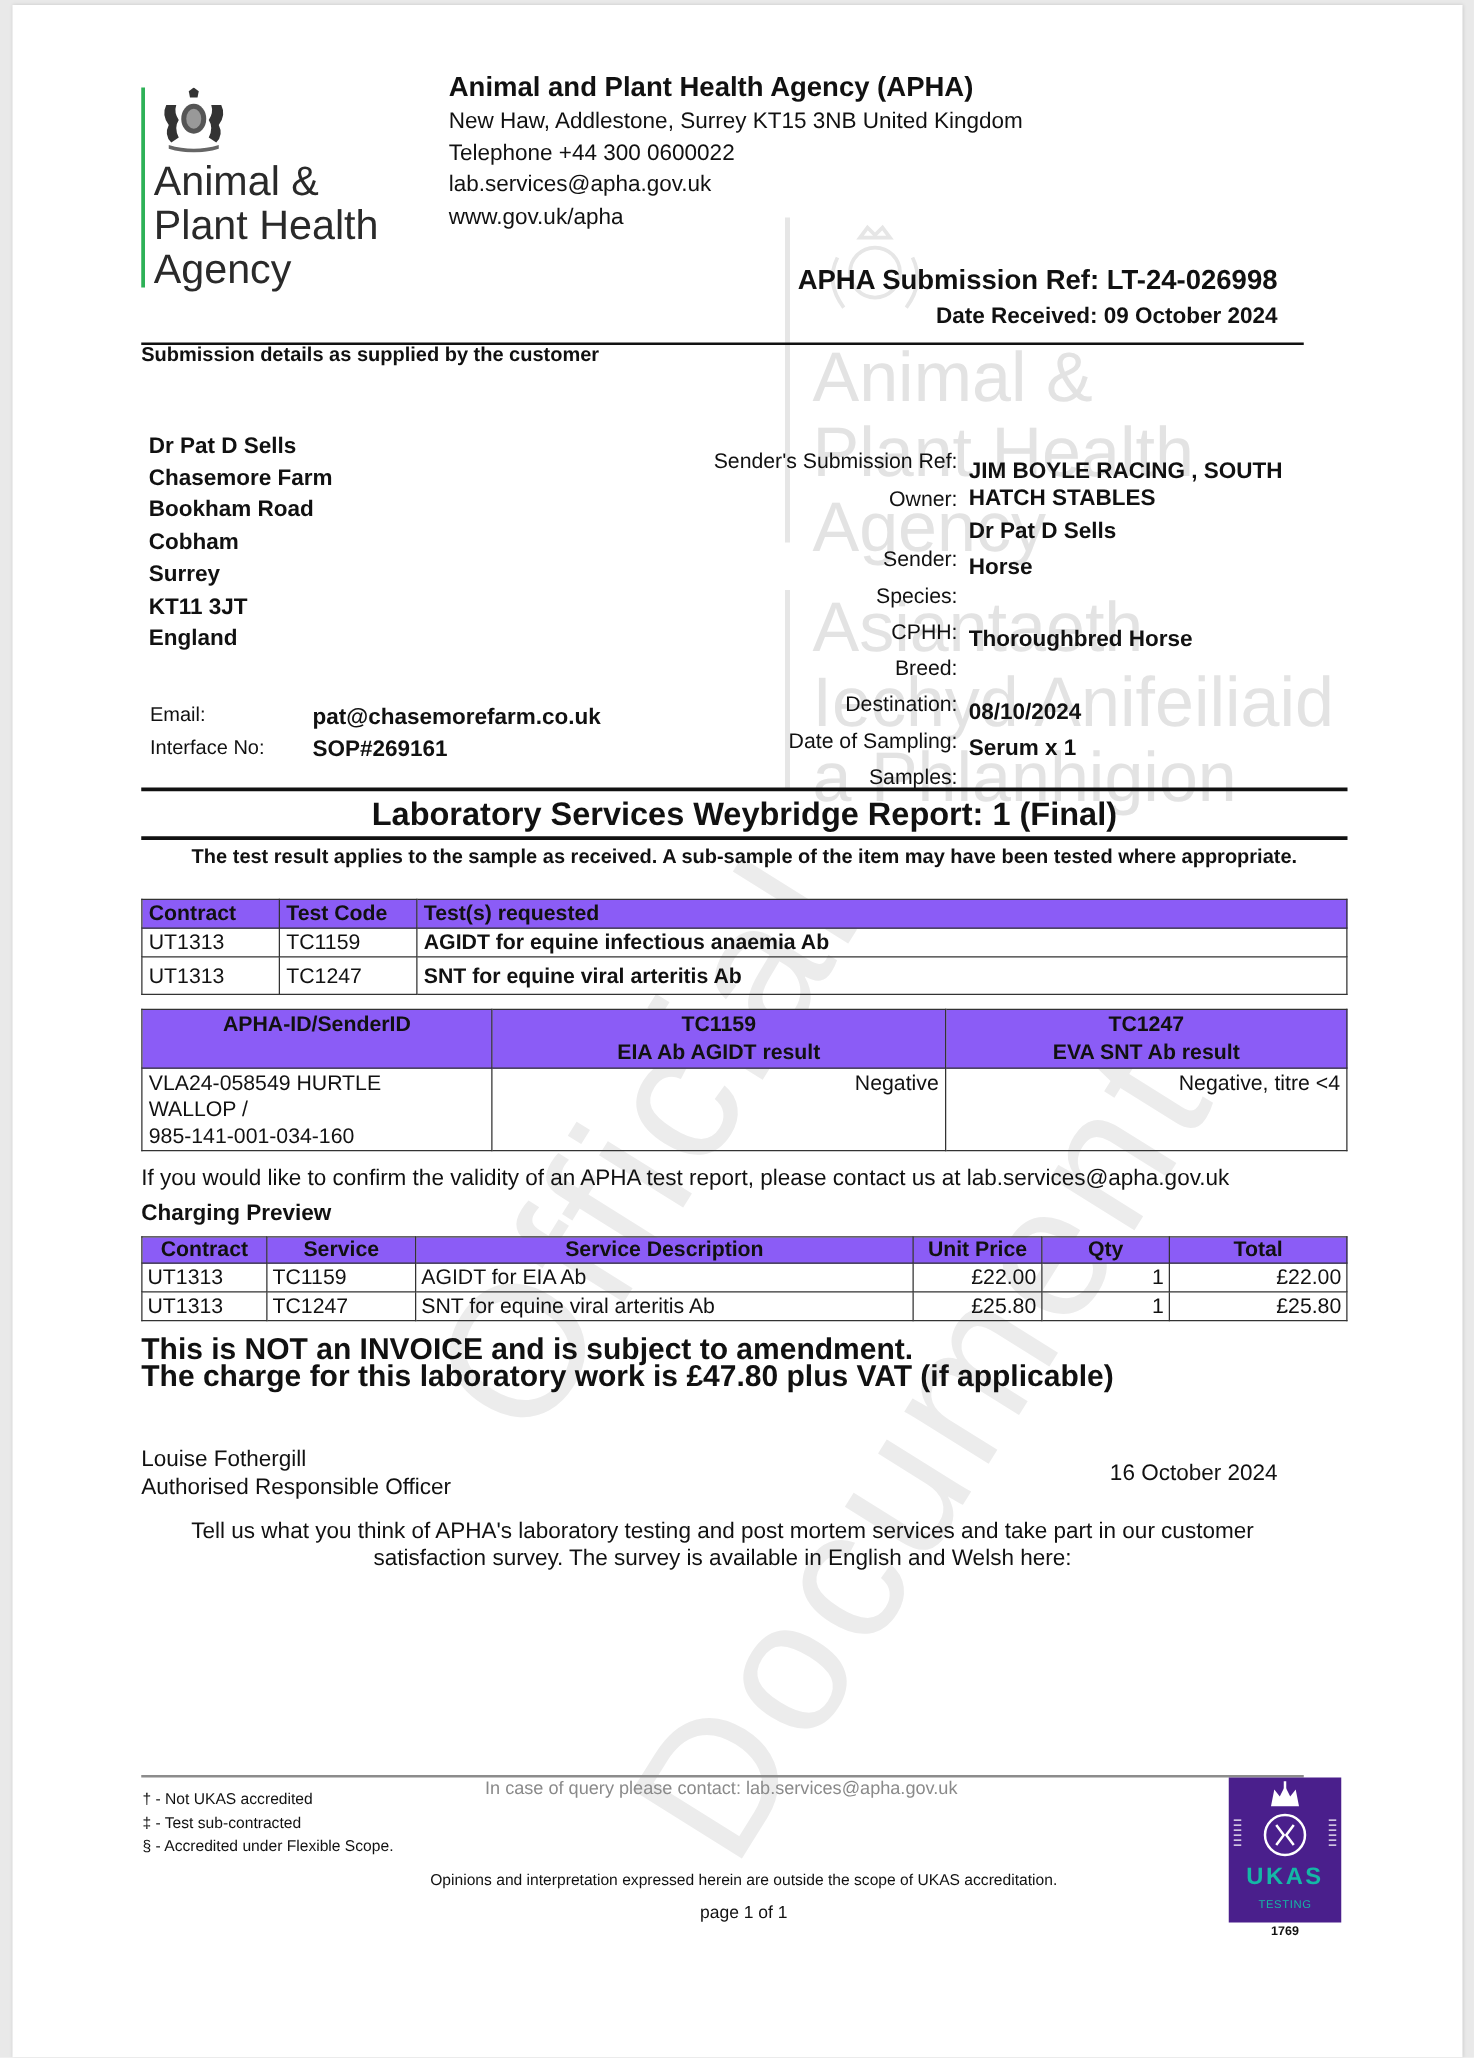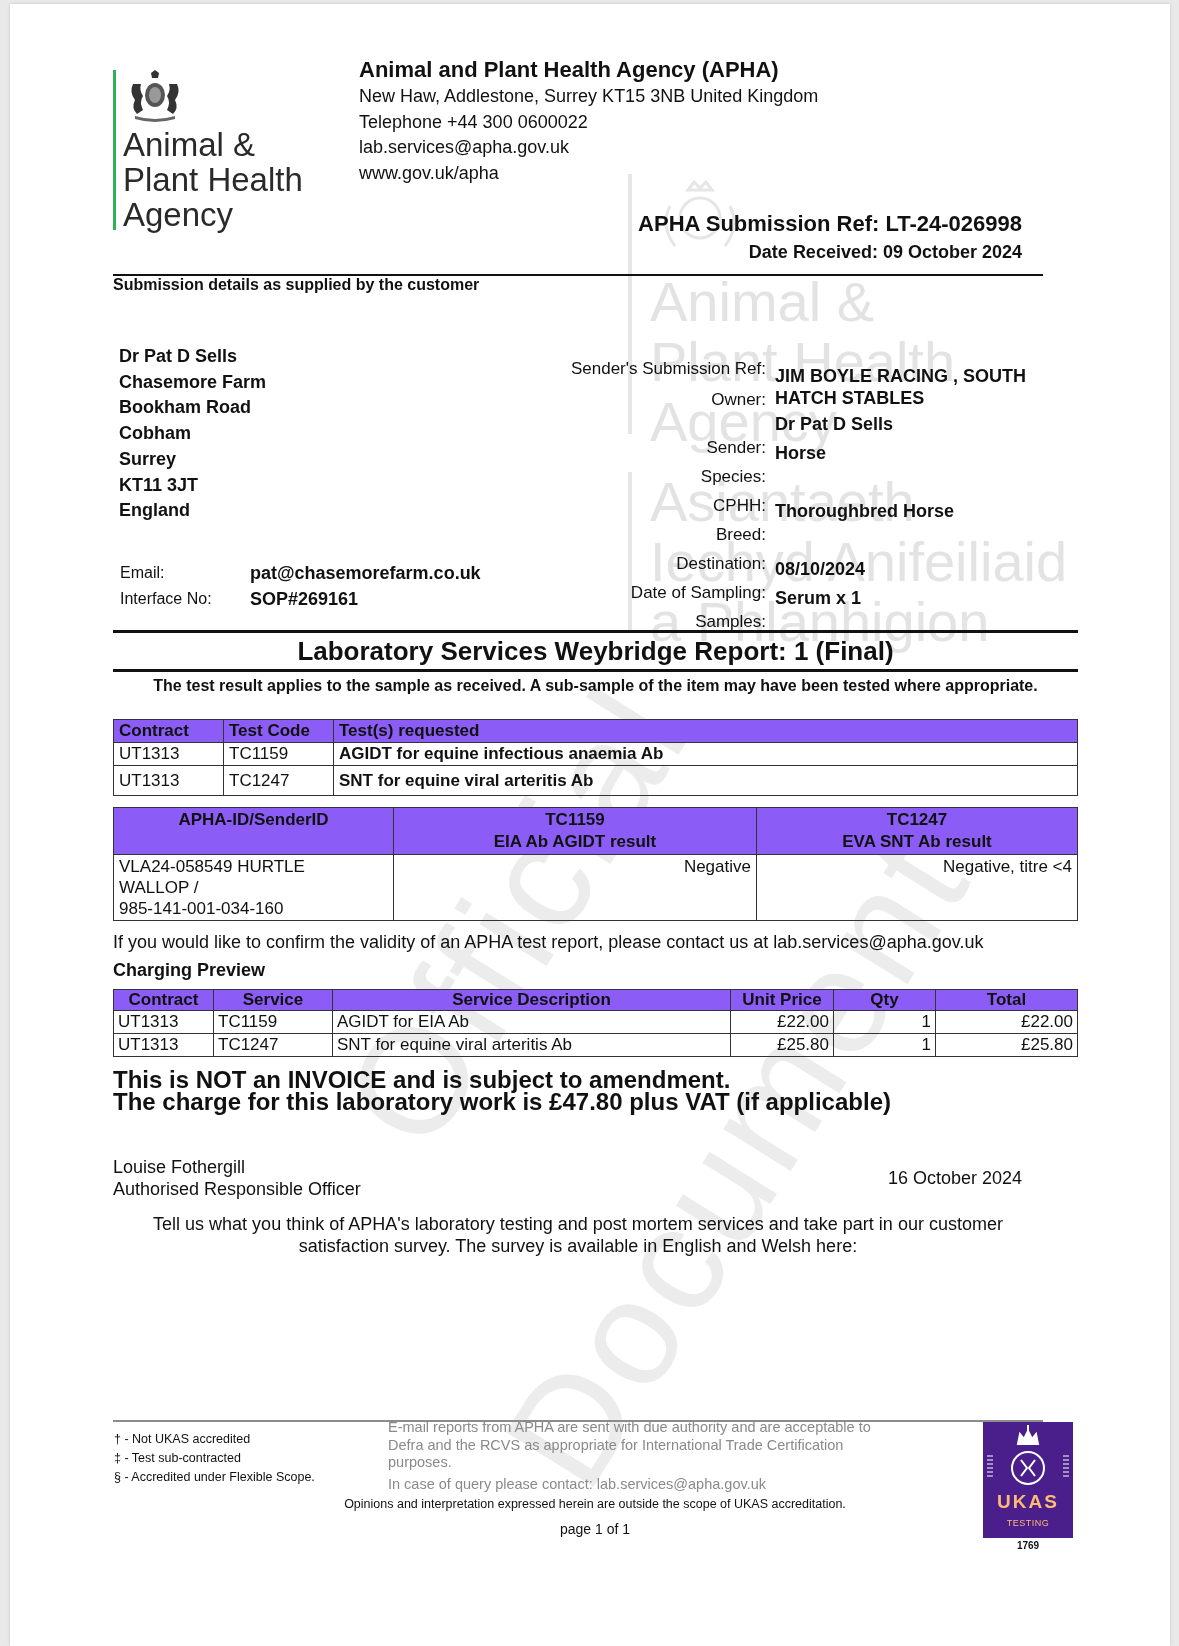--- a/index.html
+++ b/index.html
@@ -64,21 +64,21 @@
   .sigdate { position: absolute; right: 148px; top: 1164px; font-size: 18px; }
   .survey { position: absolute; left: 103px; top: 1210px; width: 930px; text-align: center; font-size: 18px; line-height: 21.5px; }
   .survey a { color: #1a2bd6; text-decoration: underline; }
 
   .foot-hr { position: absolute; left: 103px; top: 1416px; width: 930px; height: 2px; background: #8c8c8c; }
   .foot-left { position: absolute; left: 104px; top: 1426px; font-size: 12.5px; line-height: 19px; }
   .foot-mid { position: absolute; left: 378px; top: 1415px; font-size: 14.5px; line-height: 17.5px; color: #8a8a8a; width: 500px; }
   .foot-mid .q { margin-top: 4px; }
   .opinions { position: absolute; left: 200px; top: 1493px; width: 770px; text-align: center; font-size: 12.5px; }
   .pagen { position: absolute; left: 200px; top: 1517px; width: 770px; text-align: center; font-size: 14px; }
-  .ukas { position: absolute; left: 973px; top: 1418px; width: 90px; height: 116px; background: #4a1f8c; color: #fdba74; text-align: center; }
+  .ukas { position: absolute; left: 973px; top: 1418px; width: 90px; height: 116px; background: #4a1f8c; color: #14b8a6; text-align: center; }
   .ukas .word { position: absolute; left: 0; top: 69px; width: 90px; font-size: 19px; font-weight: bold; letter-spacing: 2px; }
   .ukas .test { position: absolute; left: 0; top: 96px; width: 90px; font-size: 9px; letter-spacing: 0.5px; }
   .ukas-num { position: absolute; left: 973px; top: 1536px; width: 90px; text-align: center; font-size: 10px; font-weight: bold; }
 </style>
 </head>
 <body>
 
 <div class="page">
 
   <div class="wm-bar" style="left:618px;top:170px;height:260px;"></div>
@@ -294,21 +294,20 @@
       <div>satisfaction survey. The survey is available in English and Welsh here:</div>
     </div>
 
     <div class="foot-hr"></div>
     <div class="foot-left">
       <div>† - Not UKAS accredited</div>
       <div>‡ - Test sub-contracted</div>
       <div>§ - Accredited under Flexible Scope.</div>
     </div>
     <div class="foot-mid">
-      <div>E-mail reports from APHA are sent with due authority and are acceptable to Defra and the RCVS as appropriate for International Trade Certification purposes.</div>
       <div class="q">In case of query please contact: lab.services@apha.gov.uk</div>
     </div>
     <div class="opinions">Opinions and interpretation expressed herein are outside the scope of UKAS accreditation.</div>
     <div class="pagen">page 1 of 1</div>
 
     <div class="ukas">
       <svg class="abs" style="left:0;top:0" width="90" height="70" viewBox="0 0 90 70">
         <g fill="none" stroke="#fff" stroke-width="2">
           <path d="M35 22 L37 12 L41 17 L45 9 L49 17 L53 12 L55 22 Z" fill="#fff"></path>
           <line x1="45" y1="3" x2="45" y2="9"></line>

